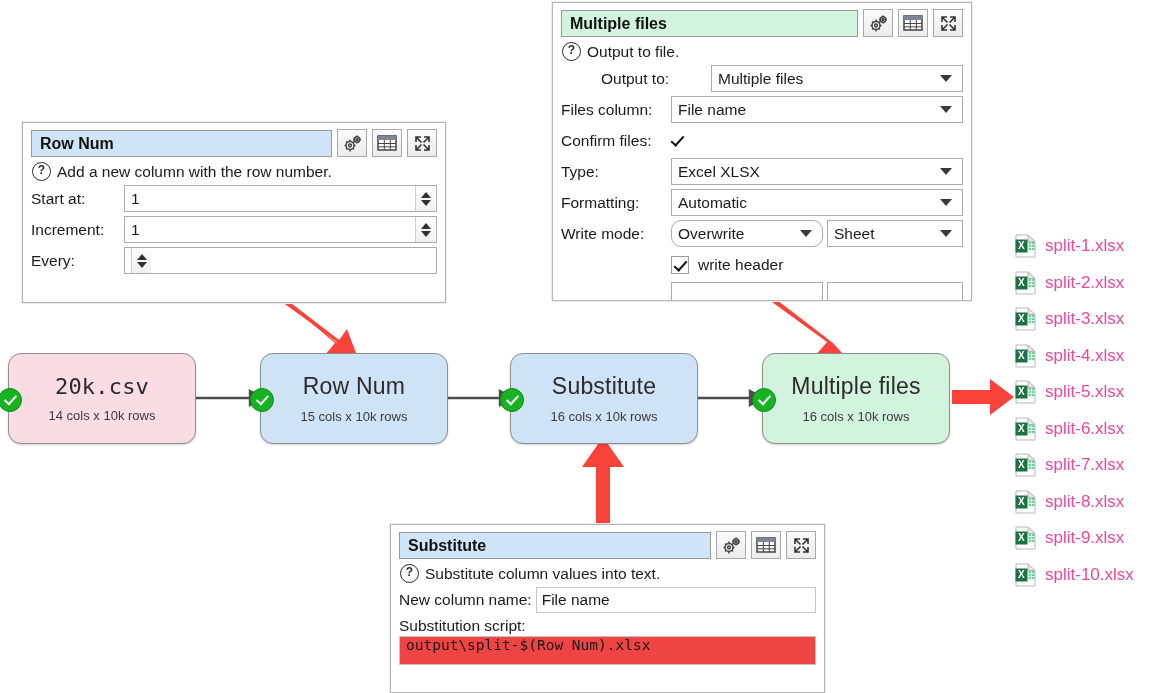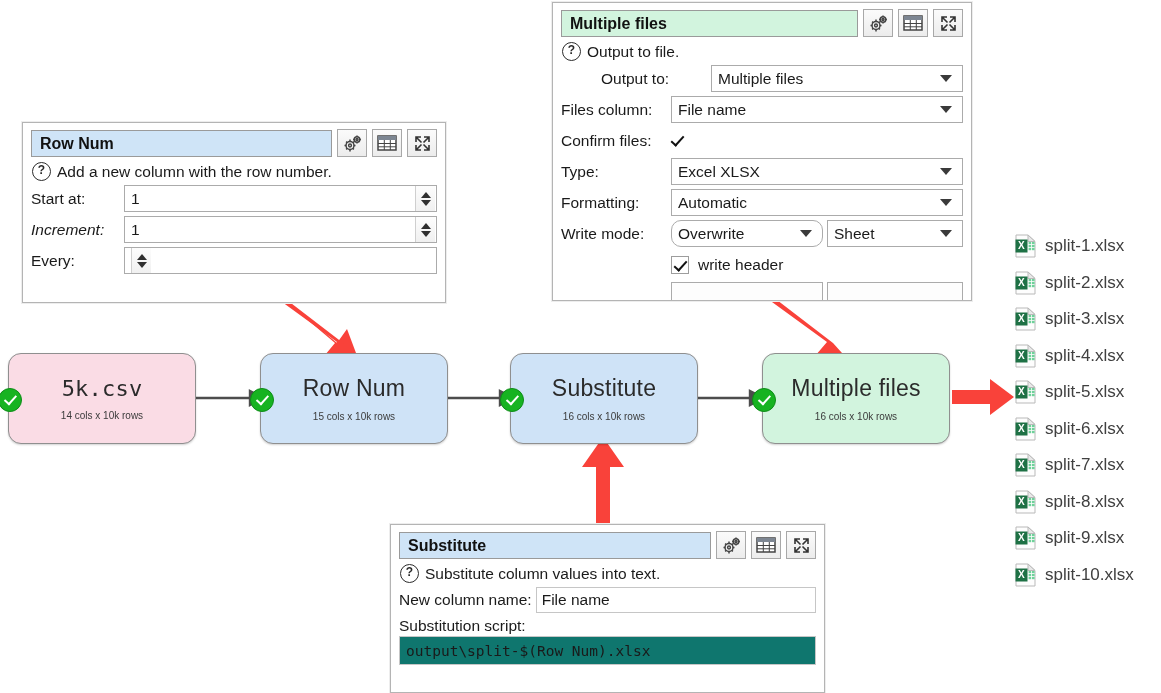--- a/index.html
+++ b/index.html
@@ -109,57 +109,57 @@
   }
   .chk.noborder{border:none;}
   .chk.noborder.on:after{left:3px;}
 
   .plain-field{
     flex:1 1 auto;height:26px;border:1px solid #c6c6c6;background:#fff;
     box-sizing:border-box;display:flex;align-items:center;padding:0 5px;
     font-size:15.5px;
   }
   .mono-field{
-    height:29px;border:1px solid #c6c6c6;background:#0f766e;box-sizing:border-box;
-    display:flex;align-items:center;padding:0 6px;
+    height:29px;border:1px solid #c6c6c6;background:#ef4444;box-sizing:border-box;
+    display:flex;align-items:flex-start;padding:0 6px;
     font-family:"DejaVu Sans Mono", monospace;font-size:14.5px;
     margin-top:0;
   }
 
   
   .canvas{position:absolute;left:0;top:333px;width:1161px;height:130px;}
   .node{
     position:absolute;
     border:1px solid #8f8f8f;
     border-radius:13px;
     box-sizing:border-box;
     display:flex;flex-direction:column;align-items:center;justify-content:center;
     box-shadow:0 1px 2px rgba(0,0,0,.18);
   }
   .node .nname{font-size:23px;color:#2b2b2b;letter-spacing:.2px;}
   .node.mono .nname{font-family:"DejaVu Sans Mono", monospace;font-size:22px;}
-  .node .nsub{font-size:10px;color:#3b3b3b;margin-top:9px;}
+  .node .nsub{font-size:13px;color:#3b3b3b;margin-top:9px;}
   .node-pink{background:#fadce5;}
   .node-blue{background:#cfe3f7;}
   .node-green{background:#d2f4de;}
   .badge{
     position:absolute;left:-11px;top:50%;margin-top:-11px;
     width:22px;height:22px;border-radius:50%;
     background:#17b321;border:1px solid #0e8c18;
     display:flex;align-items:center;justify-content:center;
   }
   .badge:after{
     content:"";width:5px;height:10px;border:solid #fff;border-width:0 2.4px 2.4px 0;
     transform:rotate(42deg) translate(-1px,-1px);
   }
 
   
   .filelist{position:absolute;left:1015px;top:228px;width:146px;}
   .file-row{display:flex;align-items:center;gap:9px;height:36.5px;}
-  .file-name{font-size:17px;color:#404040;white-space:nowrap;}
+  .file-name{font-size:17px;color:#ec4899;white-space:nowrap;}
 
   
   .arrow{position:absolute;}
 </style>
 </head>
 <body>
 
 <svg class="arrow" style="left:265px;top:285px;" width="115" height="80" viewBox="0 0 115 80">
   <path d="M8 4 L72 58 L82 44 L94 76 L60 70 L70 58 L6 4 Z" fill="#f9423a"></path>
   <path d="M5 2 L78 58 L96 78 L60 71 L72 57 L2 6 Z" fill="#f9423a"></path>
@@ -185,21 +185,21 @@
       <polygon points="250,58 264,65 250,72"></polygon>
       <line x1="448" y1="65" x2="500" y2="65"></line>
       <polygon points="500,58 514,65 500,72"></polygon>
       <line x1="698" y1="65" x2="750" y2="65"></line>
       <polygon points="750,58 764,65 750,72"></polygon>
     </g>
   </svg>
 
   <div class="node node-pink mono" style="left:8px;top:20px;width:188px;height:91px;">
     <div class="badge"></div>
-    <div class="nname">5k.csv</div>
+    <div class="nname">20k.csv</div>
     <div class="nsub">14 cols x 10k rows</div>
   </div>
 
   <div class="node node-blue" style="left:260px;top:20px;width:188px;height:91px;">
     <div class="badge"></div>
     <div class="nname">Row Num</div>
     <div class="nsub">15 cols x 10k rows</div>
   </div>
 
   <div class="node node-blue" style="left:510px;top:20px;width:188px;height:91px;">
@@ -262,21 +262,21 @@
       <span class="ctl">
         <span class="val">1</span>
         <span class="spin">
             <i class="up"></i>
             <i class="dn"></i>
           </span>
       </span>
     </div>
 
     <div class="frow">
-      <span class="flabel" style="width:93px;font-style:italic;">Increment:</span>
+      <span class="flabel" style="width:93px;">Increment:</span>
       <span class="ctl">
         <span class="val">1</span>
         <span class="spin">
             <i class="up"></i>
             <i class="dn"></i>
           </span>
       </span>
     </div>
 
     <div class="frow">

